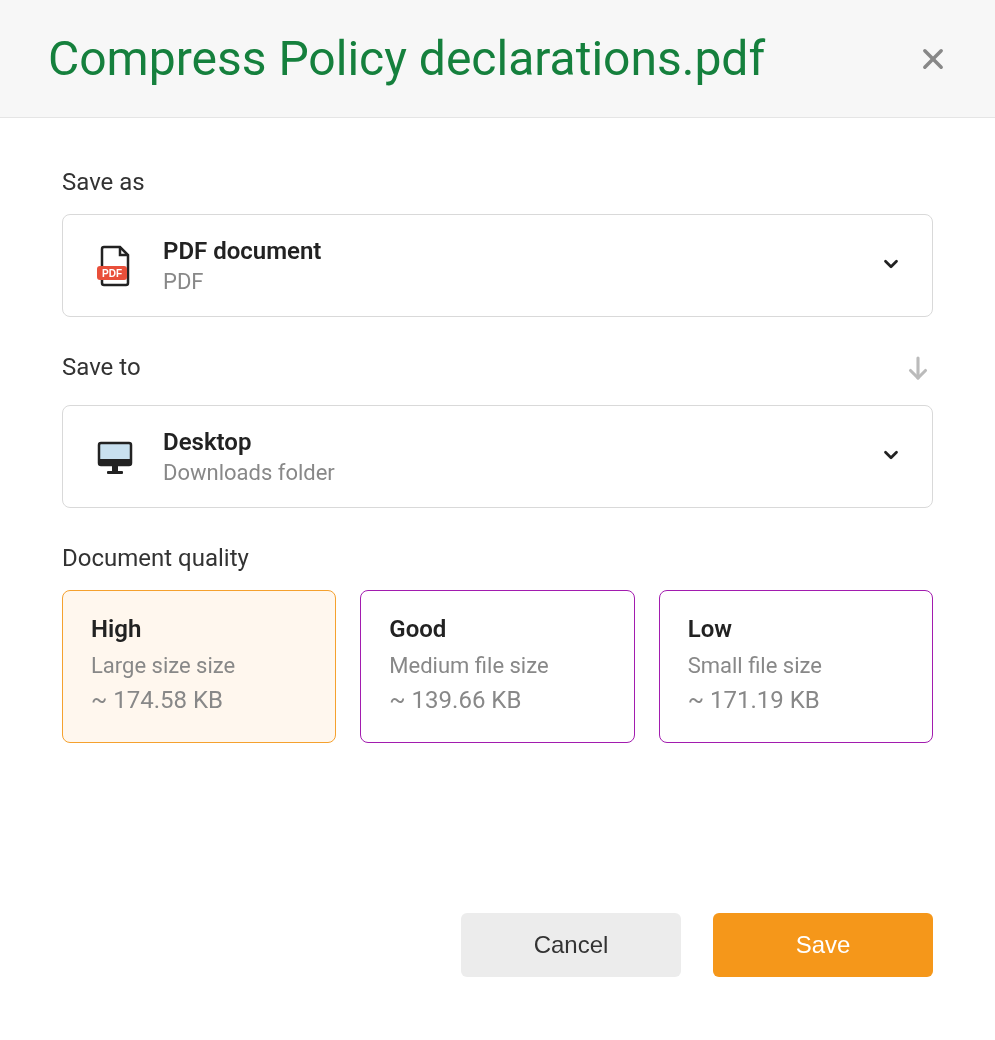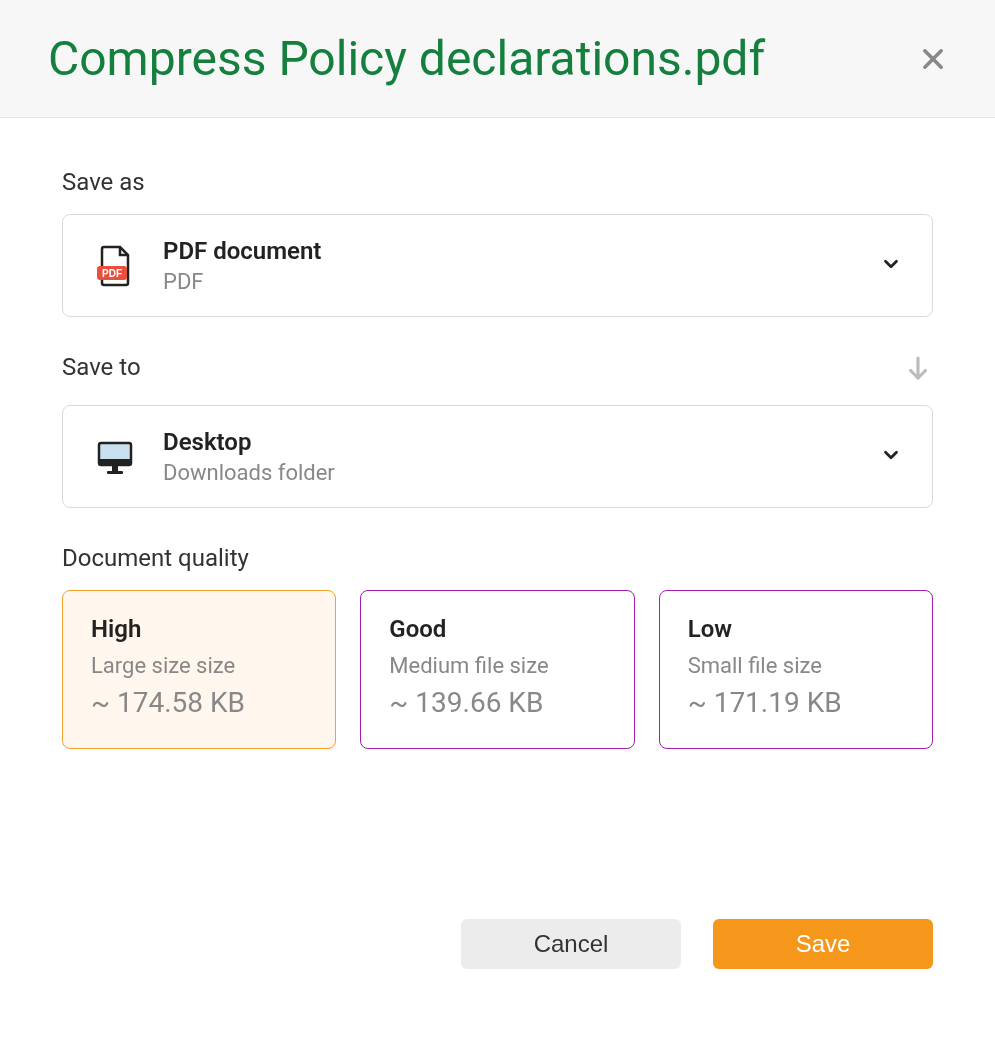--- a/index.html
+++ b/index.html
@@ -112,34 +112,34 @@
       font-weight: 600;
       color: #222;
       margin-bottom: 6px;
     }
     .quality-card .q-desc {
       font-size: 22px;
       color: #888;
       line-height: 1.5;
     }
     .quality-card .q-size {
-      font-size: 28px;
+      font-size: 24px;
       color: #888;
       line-height: 1.5;
     }
     .footer {
       display: flex;
       justify-content: flex-end;
       gap: 32px;
       padding: 0 62px;
       margin-top: 120px;
     }
     .btn {
       min-width: 220px;
-      height: 50px;
+      height: 64px;
       border-radius: 6px;
       font-size: 24px;
       font-weight: 500;
       border: none;
       cursor: pointer;
       display: flex;
       align-items: center;
       justify-content: center;
     }
     .btn-cancel {

